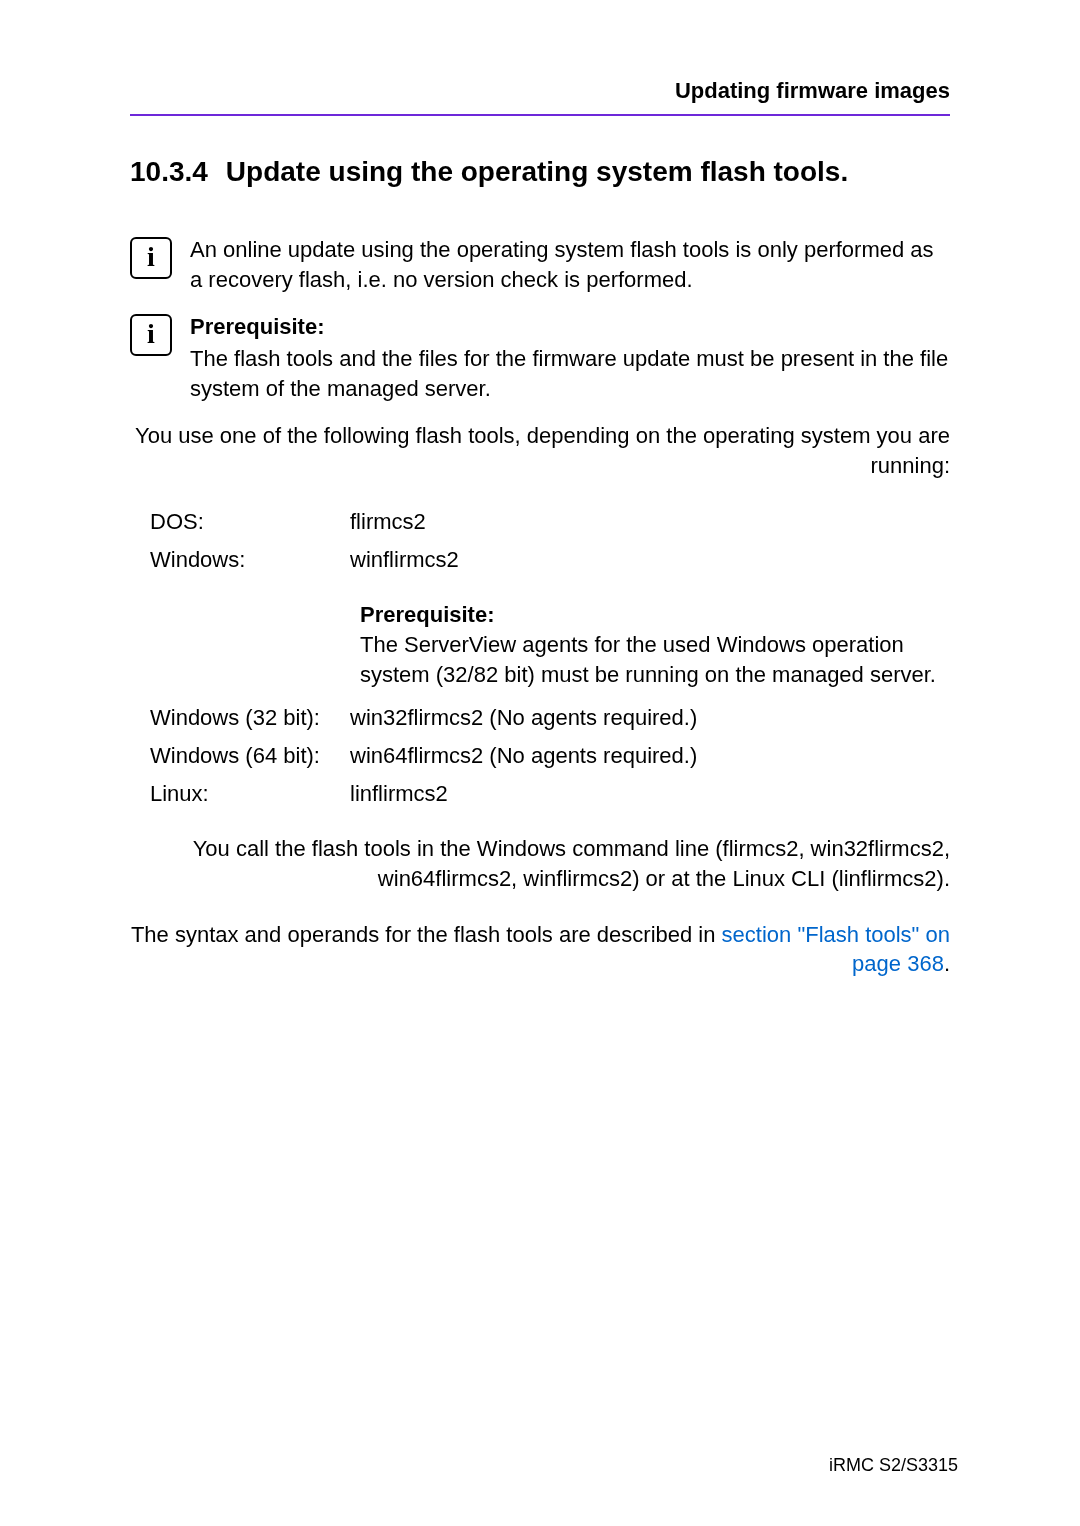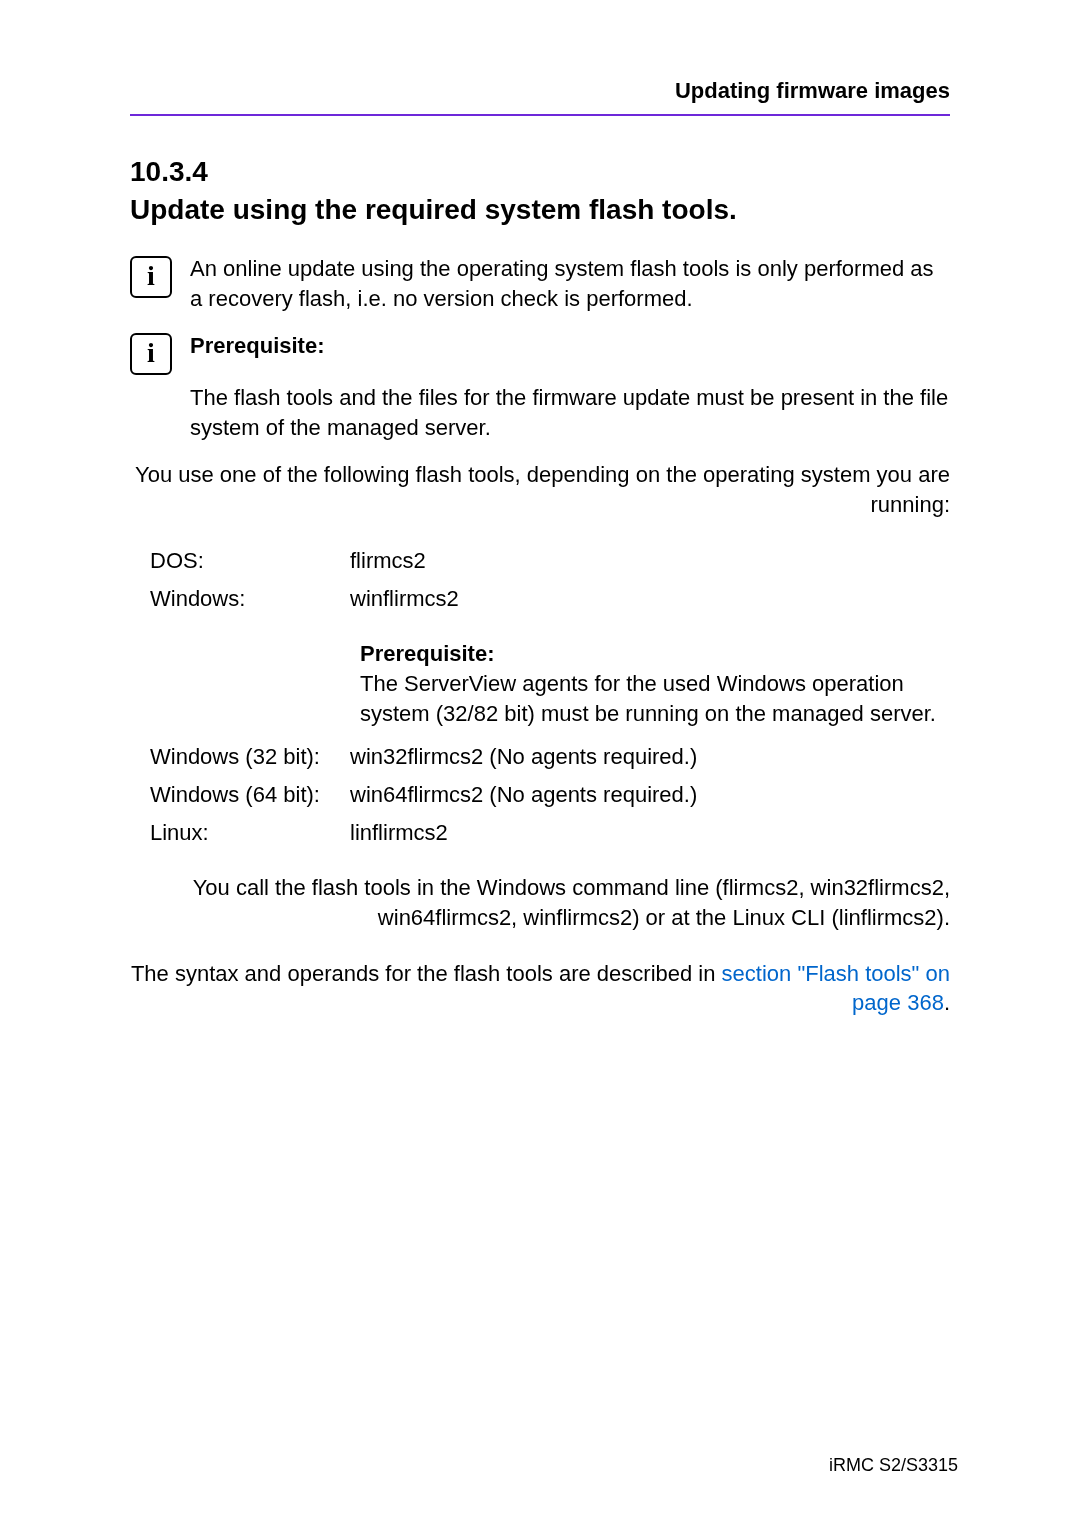--- a/index.html
+++ b/index.html
@@ -21,24 +21,23 @@
       text-align: right;
       font-weight: bold;
       font-size: 22px;
       padding-bottom: 10px;
       border-bottom: 2px solid #6d28d9;
       margin-bottom: 40px;
     }
     .section-heading {
       font-weight: bold;
       font-size: 28px;
-      margin-bottom: 28px;
+      margin-bottom: 47px;
       display: flex;
-      gap: 6px;
-      flex-direction: column;
+      gap: 18px;
     }
     .section-number {
       white-space: nowrap;
     }
     .info-block {
       display: flex;
       align-items: flex-start;
       gap: 18px;
       margin-bottom: 18px;
     }
@@ -110,37 +109,37 @@
     }
   </style>
 </head>
 <body>
 
 <div class="page">
   <div class="running-header">Updating firmware images</div>
 
   <div class="section-heading">
     <span class="section-number">10.3.4</span>
-    <span>Update using the required system flash tools.</span>
+    <span>Update using the operating system flash tools.</span>
   </div>
 
   <div class="info-block">
     <div class="info-icon">
         <span class="info-icon-inner">i</span>
       </div>
     <div class="info-text">An online update using the operating system flash tools is only performed as a recovery flash, i.e. no version check is performed.</div>
   </div>
 
   <div class="info-block">
     <div class="info-icon">
         <span class="info-icon-inner">i</span>
       </div>
     <div class="info-text">
       <div class="bold">Prerequisite:</div>
-      <div style="margin-top:22px;">The flash tools and the files for the firmware update must be present in the file system of the managed server.</div>
+      <div style="margin-top:2px;">The flash tools and the files for the firmware update must be present in the file system of the managed server.</div>
     </div>
   </div>
 
   <div class="body-para">You use one of the following flash tools, depending on the operating system you are running:</div>
 
   <div class="tool-table">
     <div class="tool-row">
       <div class="tool-label">DOS:</div>
       <div class="tool-value">flirmcs2</div>
     </div>

